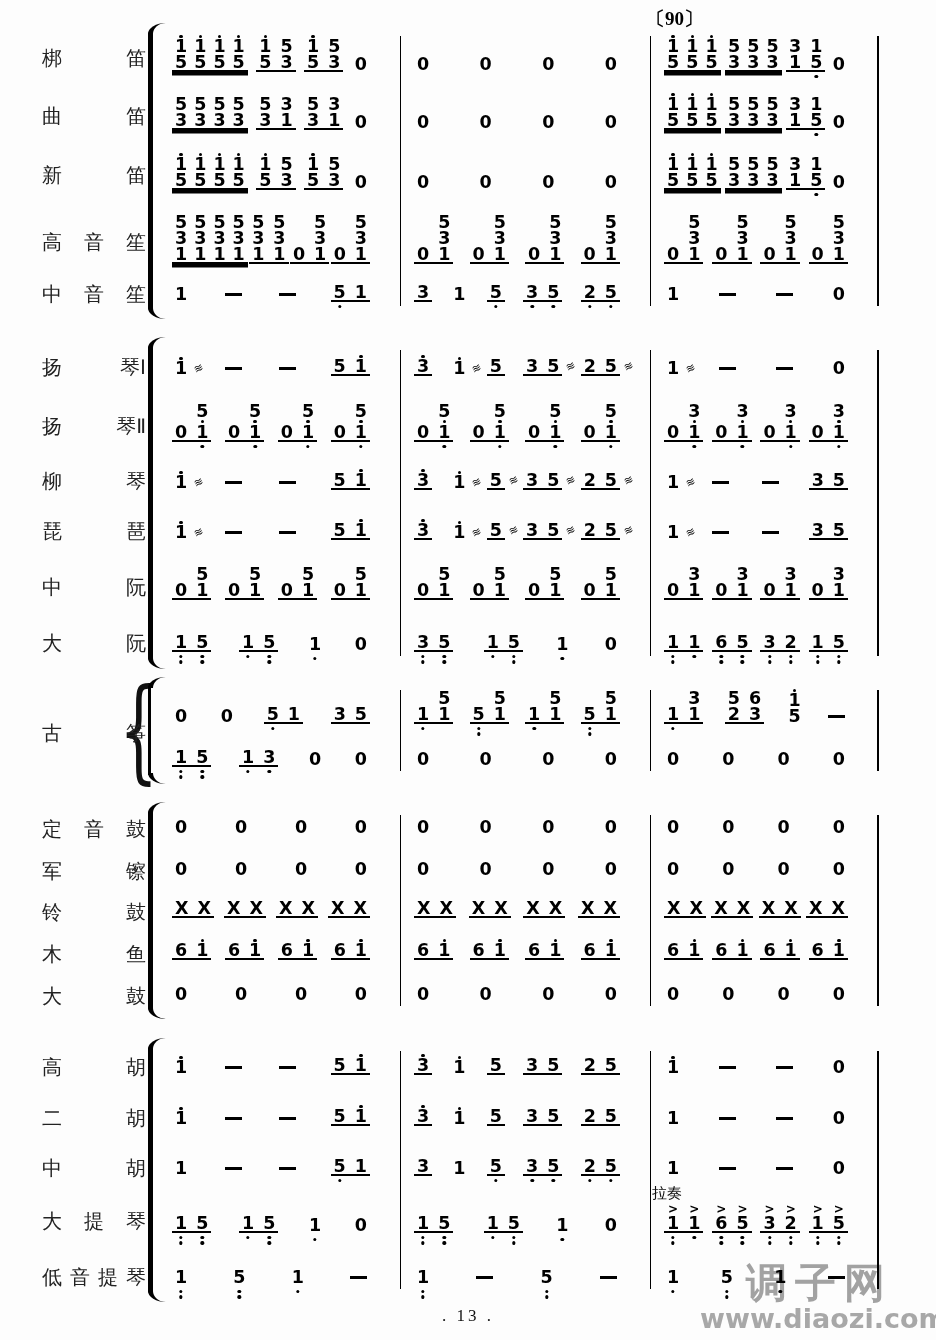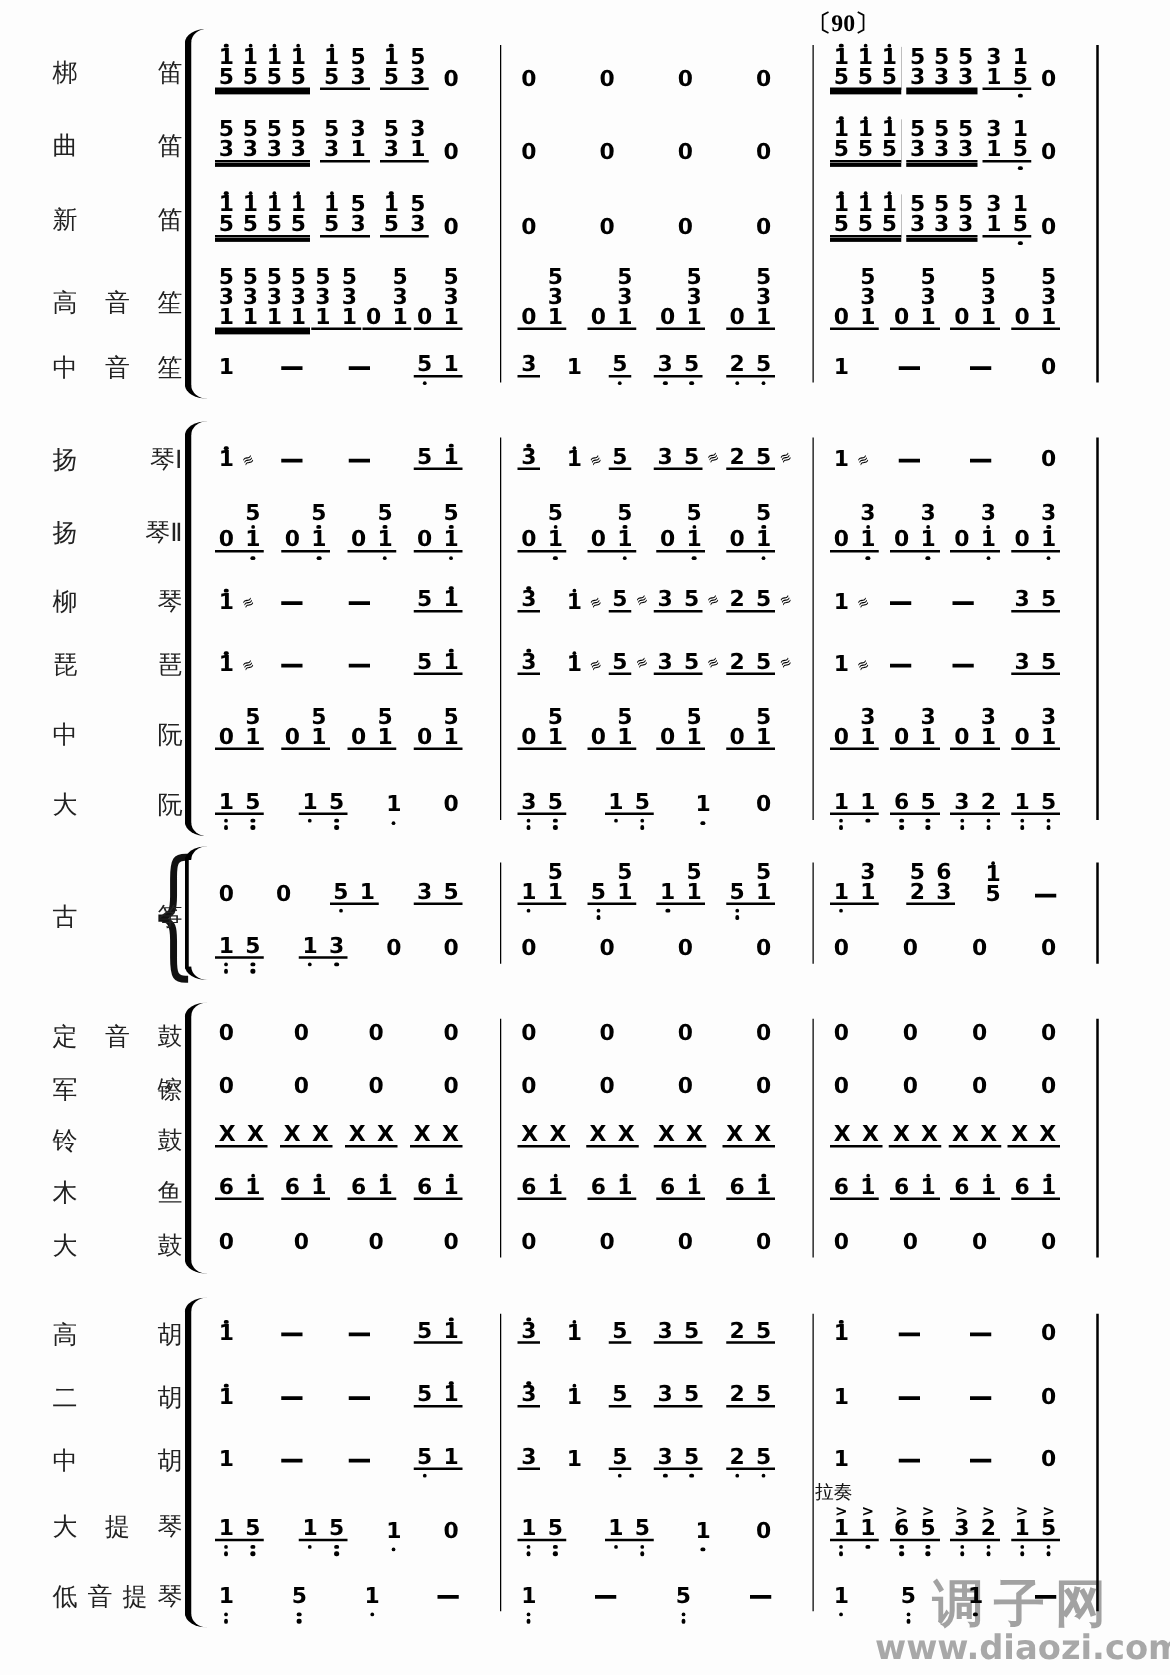--- a/index.html
+++ b/index.html
@@ -44,20 +44,21 @@
   .wm2{position:absolute;left:700px;top:1303px;font-size:27px;font-weight:700;color:#a8a8a8;
        font-family:"DejaVu Sans",sans-serif;white-space:nowrap;}
 </style>
 </head>
 <body>
 
 <div class="page" id="score">
   <div class="rehearsal">〔90〕</div>
   <div class="brace">{</div>
   <div class="arco">拉奏</div>
+  <div class="pageno">.  13  .</div>
   <div class="wm1">调子网</div>
   <div class="wm2">www.diaozi.com</div>
 <div class="row" style="top: 30px; height: 52px;">
       <div class="meas" style="left: 158px; width: 242px;">
         <div class="b u2">
           <div class="notes">
             <span class="tok">
               <span class="sd">
                 <span class="dr">
                   <span class="d"></span>

